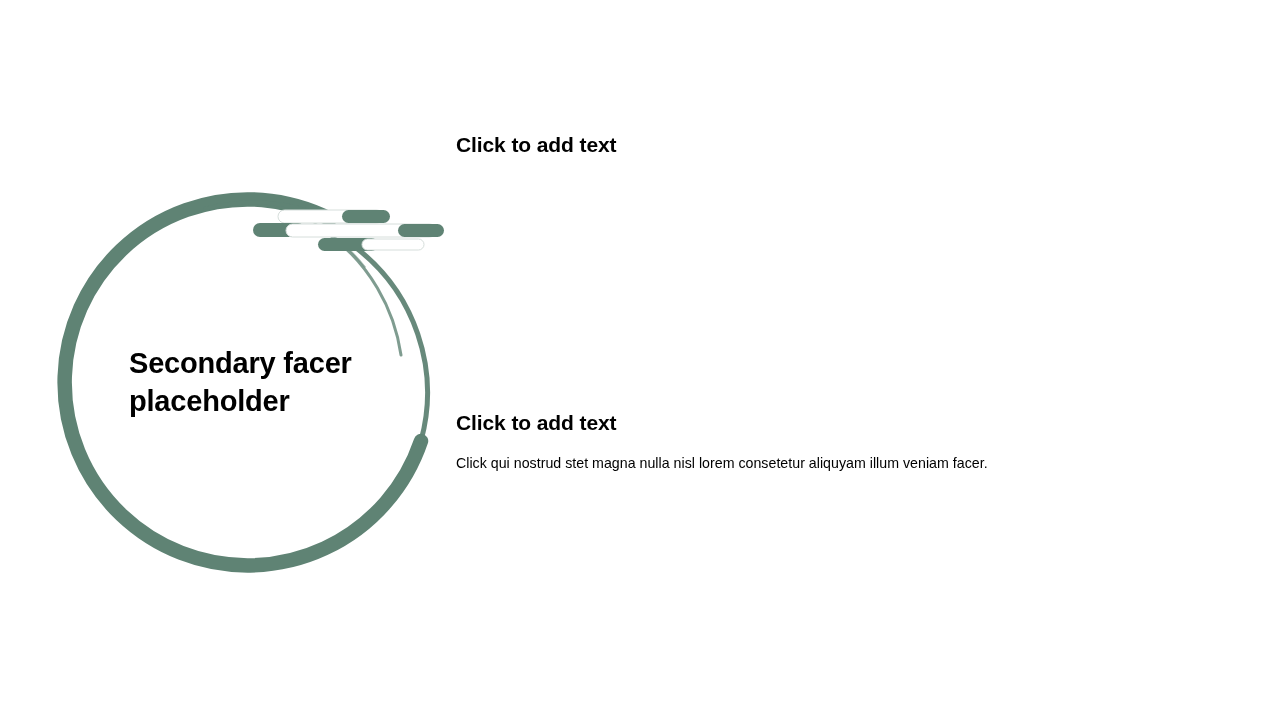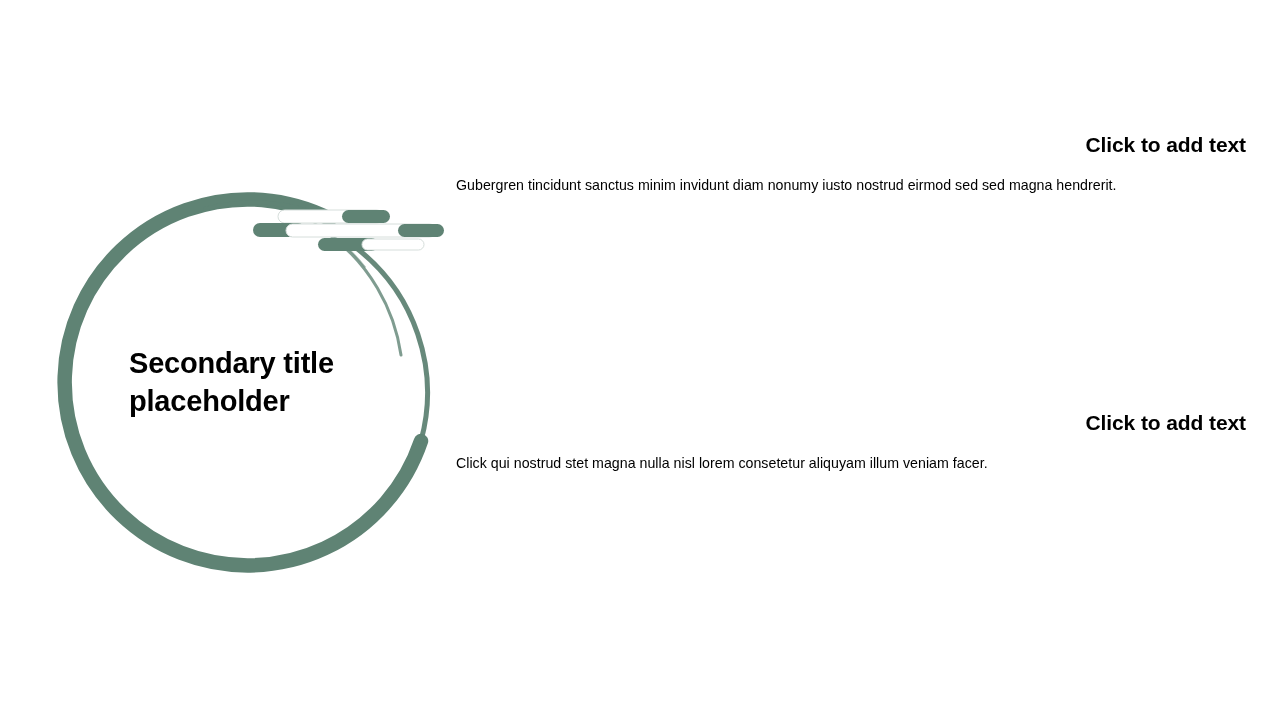--- a/index.html
+++ b/index.html
@@ -78,21 +78,20 @@
   .text-block.block-1 { top: 0px; }
   .text-block.block-2 { top: 278px; }
 
   .block-heading {
     font-size: 21px;
     font-weight: bold;
     color: #000000;
     line-height: 1.2;
     margin: 0 0 18px 0;
     letter-spacing: -0.1px;
-    text-align: right;
   }
 
   .block-body {
     font-size: 14.2px;
     font-weight: normal;
     color: #000000;
     line-height: 1.45;
     margin: 0;
     letter-spacing: 0.02px;
   }
@@ -144,28 +143,27 @@
       <rect x="92" y="5" width="48" height="13" rx="6.5" fill="#5f8374"></rect>
 
       <rect x="3" y="18" width="52" height="14" rx="7" fill="#5f8374"></rect>
       <rect x="36" y="19" width="150" height="13" rx="6.5" fill="#ffffff" stroke="#d6dedb" stroke-width="1"></rect>
       <rect x="148" y="19" width="46" height="13" rx="6.5" fill="#5f8374"></rect>
 
       <rect x="68" y="33" width="60" height="13" rx="6.5" fill="#5f8374"></rect>
       <rect x="112" y="34" width="62" height="11" rx="5.5" fill="#ffffff" stroke="#d6dedb" stroke-width="1"></rect>
     </svg>
 
-    <div class="secondary-title">Secondary title placeholder</div>
+    <div class="secondary-title">Secondary facer placeholder</div>
   </div>
 
   <div class="content-col">
 
     <div class="text-block block-1">
       <div class="block-heading">Click to add text</div>
-      <p class="block-body">Gubergren tincidunt sanctus minim invidunt diam nonumy iusto nostrud eirmod sed sed magna hendrerit.</p>
     </div>
 
     <div class="text-block block-2">
       <div class="block-heading">Click to add text</div>
       <p class="block-body">Click qui nostrud stet magna nulla nisl lorem consetetur aliquyam illum veniam facer.</p>
     </div>
 
   </div>
 
 </div>

